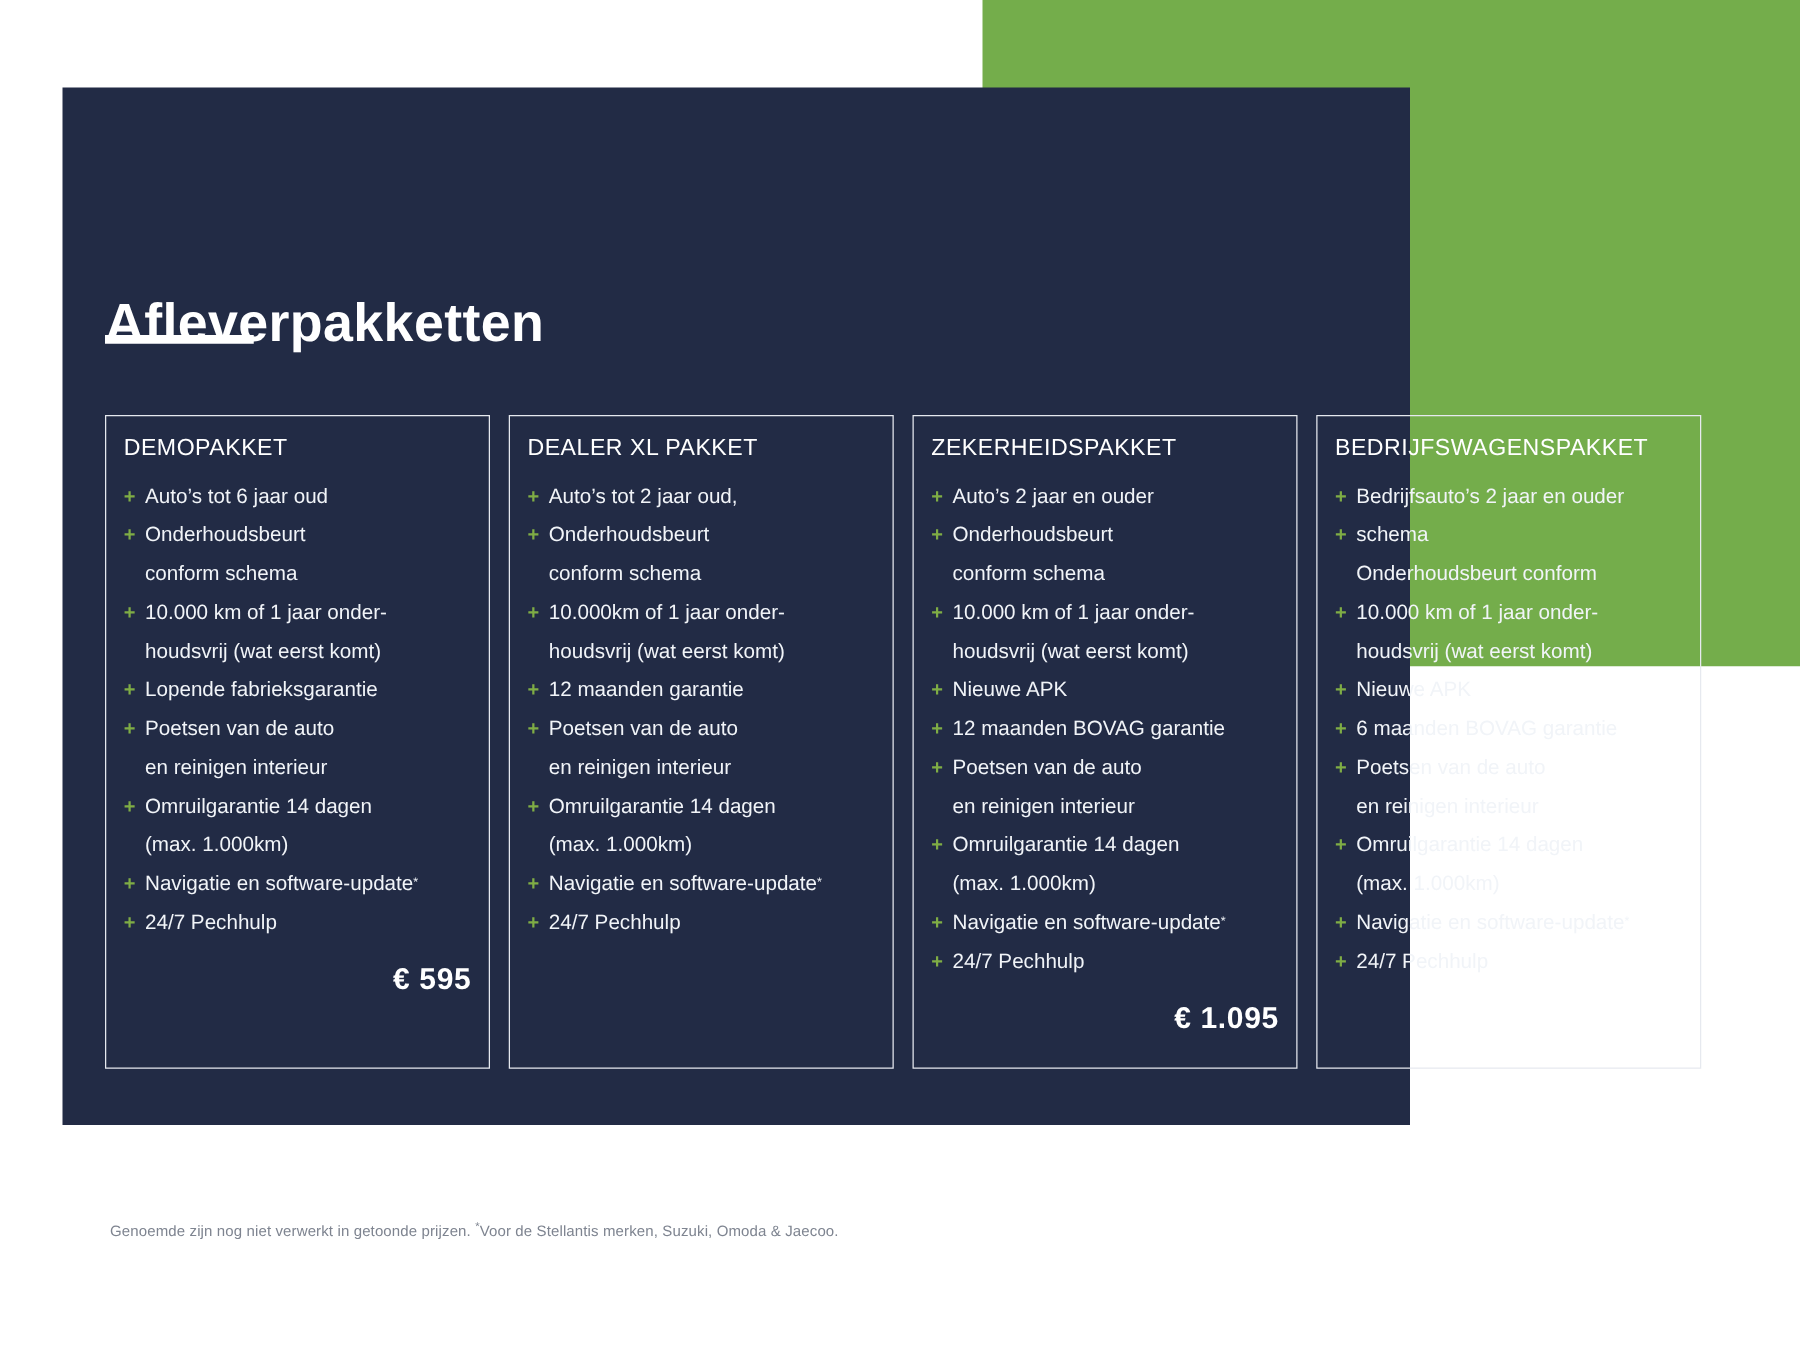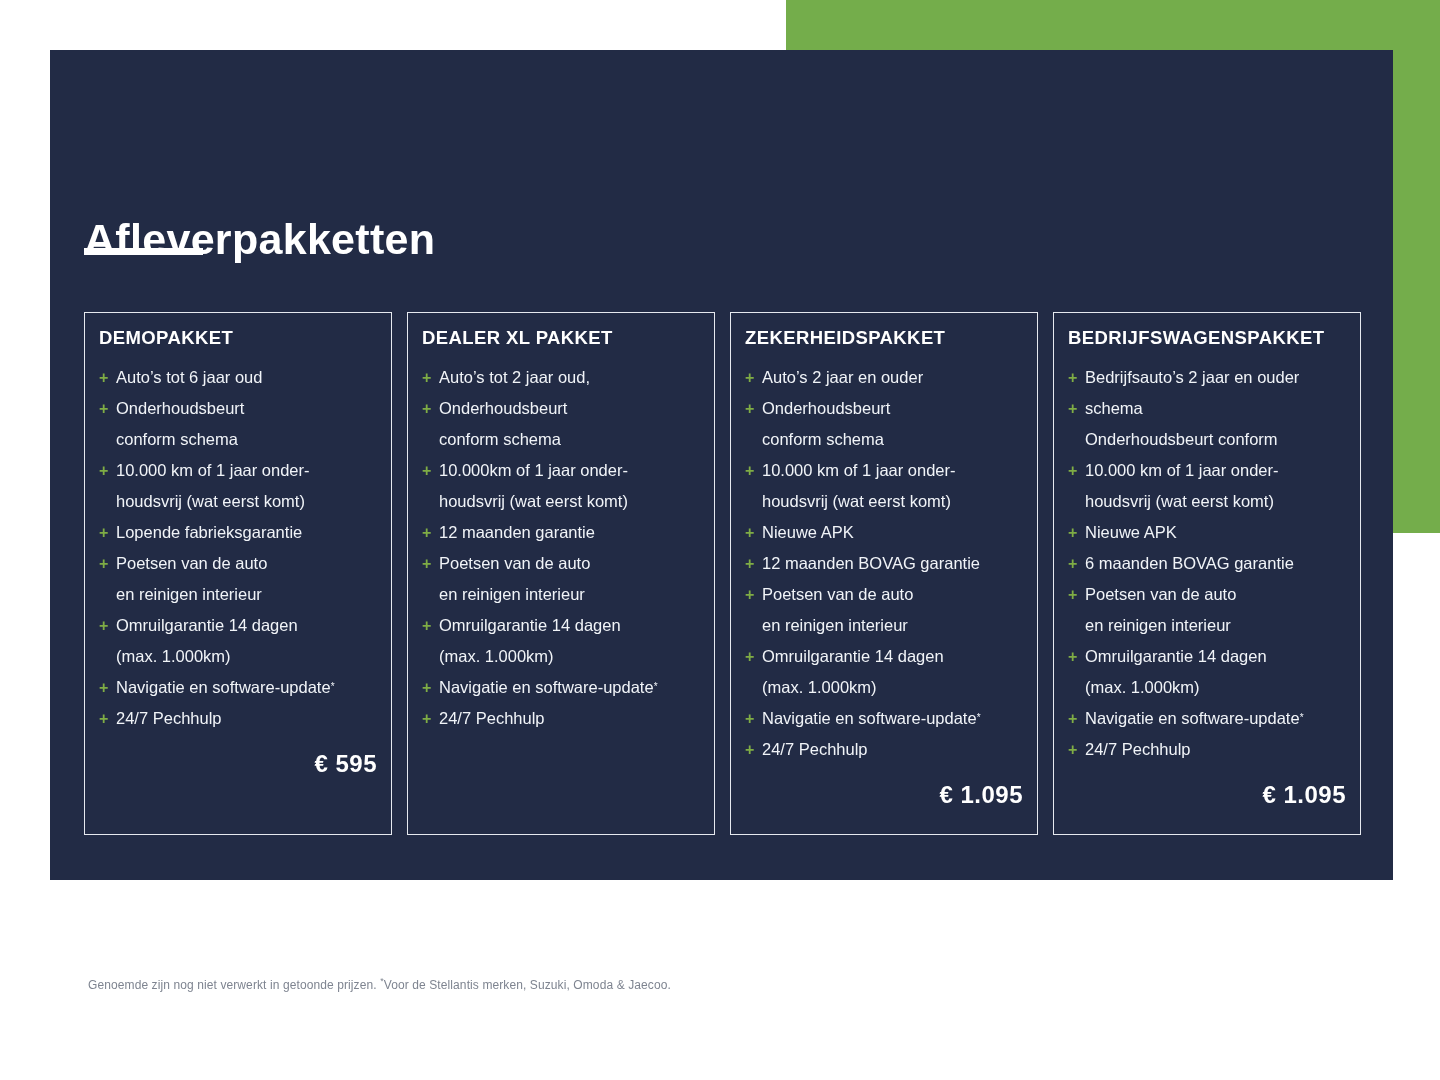--- a/index.html
+++ b/index.html
@@ -13,22 +13,22 @@
 
   .green-block {
     position: absolute;
     left: 786px; top: 0;
     width: 654px; height: 533px;
     background: var(--green, #74AD4B);
   }
 
   .panel {
     position: absolute;
-    left: 50px; top: 50px;
-    width: 1343px; height: 830px;
+    left: 50px; top: 70px;
+    width: 1078px; height: 830px;
     background: var(--navy, #222B45);
     box-sizing: border-box;
   }
 
   .page-title {
     position: absolute;
     left: 34px; top: 165px;
     margin: 0;
     color: #ffffff;
     font-size: 43px;
@@ -54,21 +54,21 @@
     box-sizing: border-box;
     width: 308px; height: 523px;
     border: 1px solid var(--border, #E6E9EF);
     padding: 12px 14px 0 14px;
   }
 
   .card-title {
     margin: 2px 0 13px 0;
     color: #ffffff;
     font-size: 18.5px;
-    font-weight: 700;
+    font-weight: 400;
     letter-spacing: 0.4px;
     white-space: nowrap;
   }
 
   .items { margin: 0; padding: 0; list-style: none; }
 
   .item {
     display: flex;
     color: var(--text, #F1F4F8);
     font-size: 16.5px;

